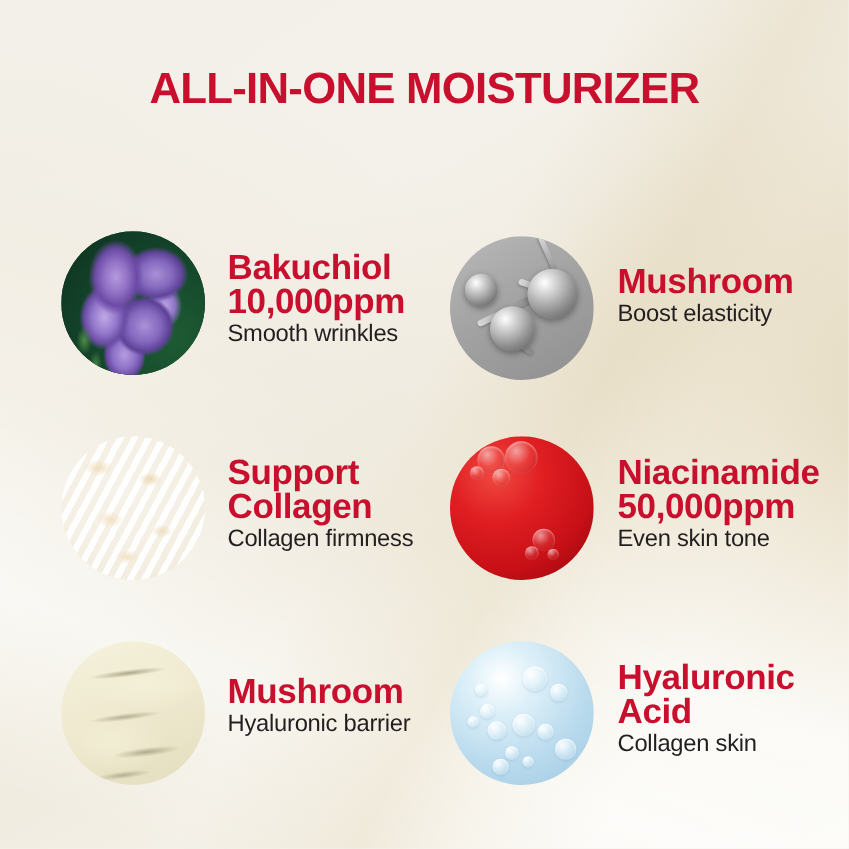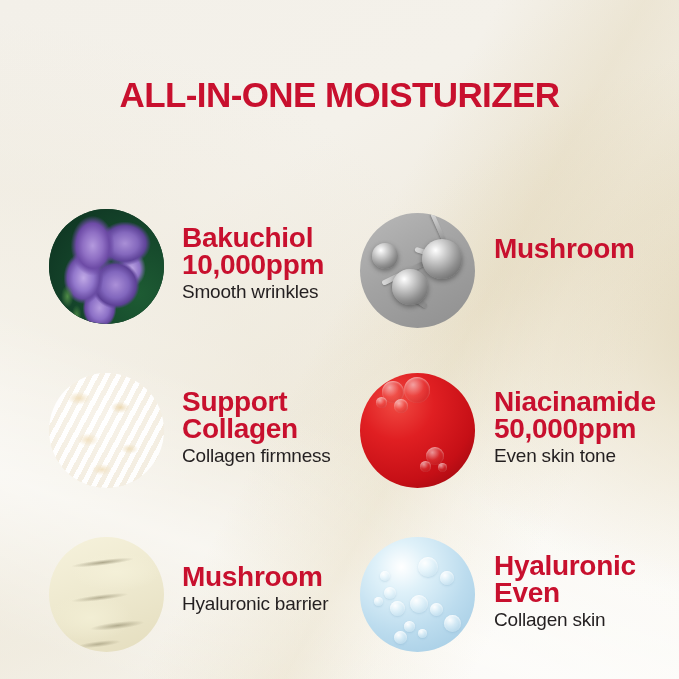--- a/index.html
+++ b/index.html
@@ -20,21 +20,21 @@
       radial-gradient(120% 80% at -14% 62%, rgba(246,243,235,.95) 0%, rgba(239,234,221,.45) 45%, rgba(0,0,0,0) 75%),
       linear-gradient(150deg, #f3f0e9 0%, #f4f1ea 30%, #efeadd 55%, #f7f5ef 75%, #fbfaf6 100%);
   }
   .bg-sweep {
     position:absolute; inset:0; z-index:0; pointer-events:none;
     background:
       linear-gradient(118deg, rgba(0,0,0,0) 48%, rgba(220,205,166,.30) 62%, rgba(231,219,189,.18) 70%, rgba(0,0,0,0) 80%),
       linear-gradient(200deg, rgba(0,0,0,0) 60%, rgba(255,255,255,.55) 78%, rgba(0,0,0,0) 95%);
   }
 
-  .stage { position:absolute; inset:0; z-index:2;margin-top:24px; }
+  .stage { position:absolute; inset:0; z-index:2; }
 
   
   .headline {
     position:absolute; left:0; right:0; top:50px;
     text-align:center;
     color:#c8102e;
     font-weight:bold;
     font-size:35px;
     line-height:41px;
     letter-spacing:-0.6px;
@@ -180,20 +180,21 @@
         <div class="rod" style="left:54px; top:40px; width:42px; height:5px; transform:rotate(18deg);"></div>
         <div class="rod" style="left:30px; top:80px; width:40px; height:5px; transform:rotate(34deg);"></div>
         <div class="rod" style="left:62px; top:14px; width:34px; height:4px; transform:rotate(66deg);"></div>
         <div class="bead" style="left:12px; top:30px; width:26px; height:26px;"></div>
         <div class="bead" style="left:62px; top:26px; width:40px; height:40px;"></div>
         <div class="bead" style="left:32px; top:56px; width:36px; height:36px;"></div>
       </div>
     </div>
     <div class="txt" style="left:134px; top:22px;">
       <div class="ttl">Mushroom</div>
+      <div class="sub">Boost elasticity</div>
     </div>
   </div>
 
   <div class="item" style="left:49px; top:349px; width:300px; height:118px;">
     <div class="disc">
       <div class="art-shroom"></div>
     </div>
     <div class="txt" style="left:133px; top:15px;">
       <div class="ttl">Support</div>
       <div class="ttl">Collagen</div>
@@ -242,18 +243,18 @@
         <div class="gb" style="left:70px; top:66px; width:13px; height:13px;"></div>
         <div class="gb" style="left:84px; top:78px; width:17px; height:17px;"></div>
         <div class="gb" style="left:44px; top:84px; width:11px; height:11px;"></div>
         <div class="gb" style="left:58px; top:92px; width:9px; height:9px;"></div>
         <div class="gb" style="left:34px; top:94px; width:13px; height:13px;"></div>
         <div class="gb" style="left:20px; top:34px; width:10px; height:10px;"></div>
       </div>
     </div>
     <div class="txt" style="left:134px; top:15px;">
       <div class="ttl">Hyaluronic</div>
-      <div class="ttl">Even</div>
+      <div class="ttl">Acid</div>
       <div class="sub">Collagen skin</div>
     </div>
   </div>
 
 </div>
 
 </body></html>

